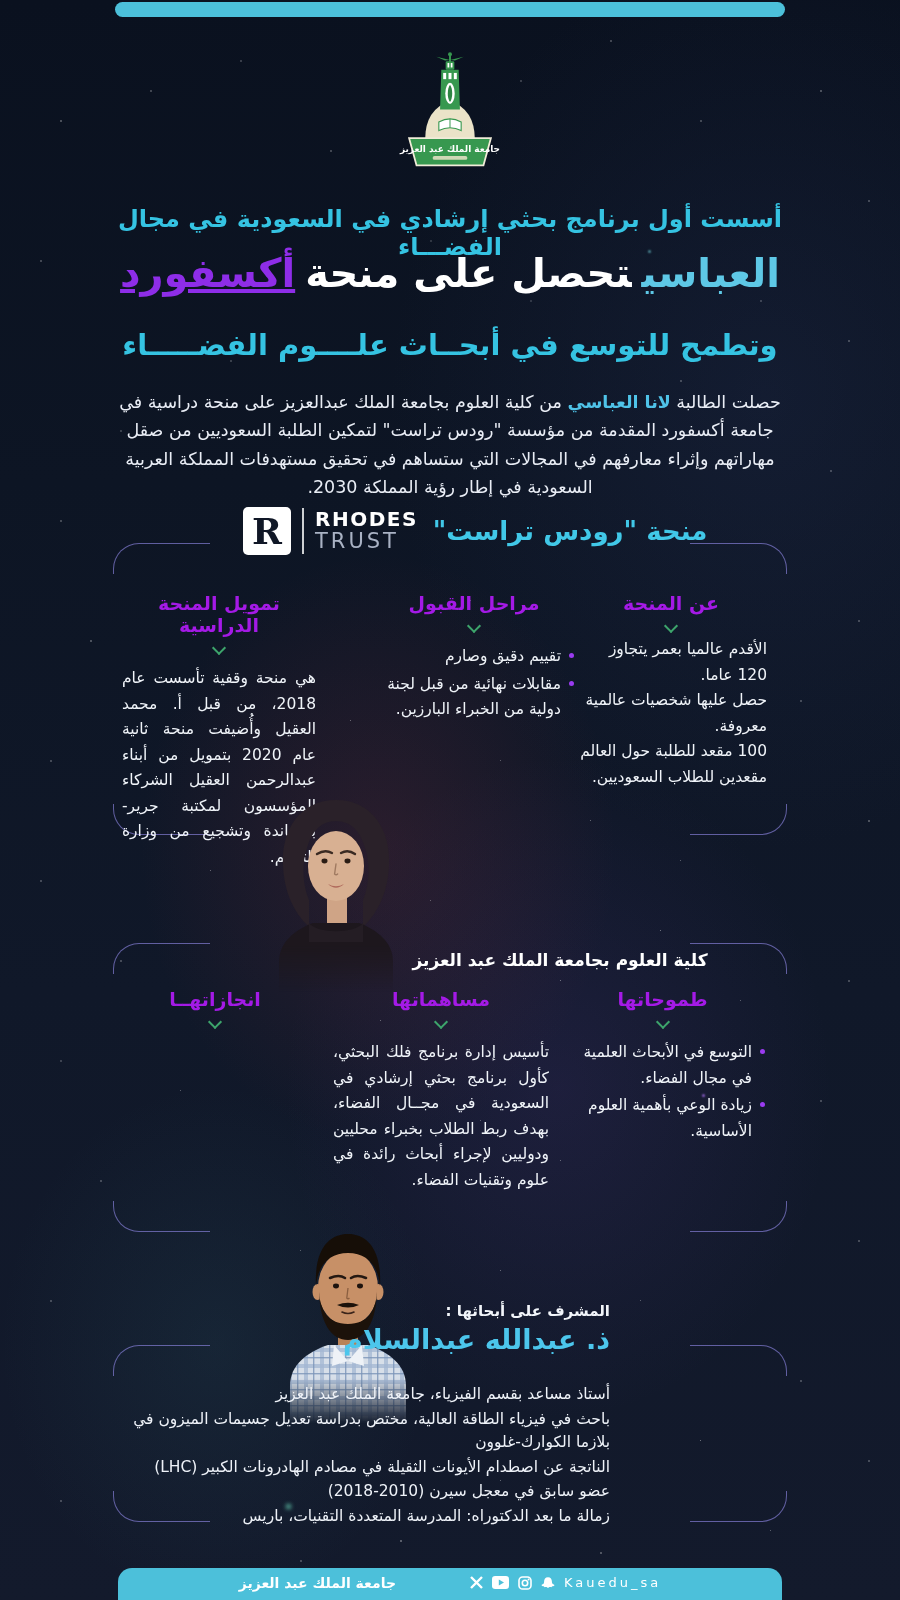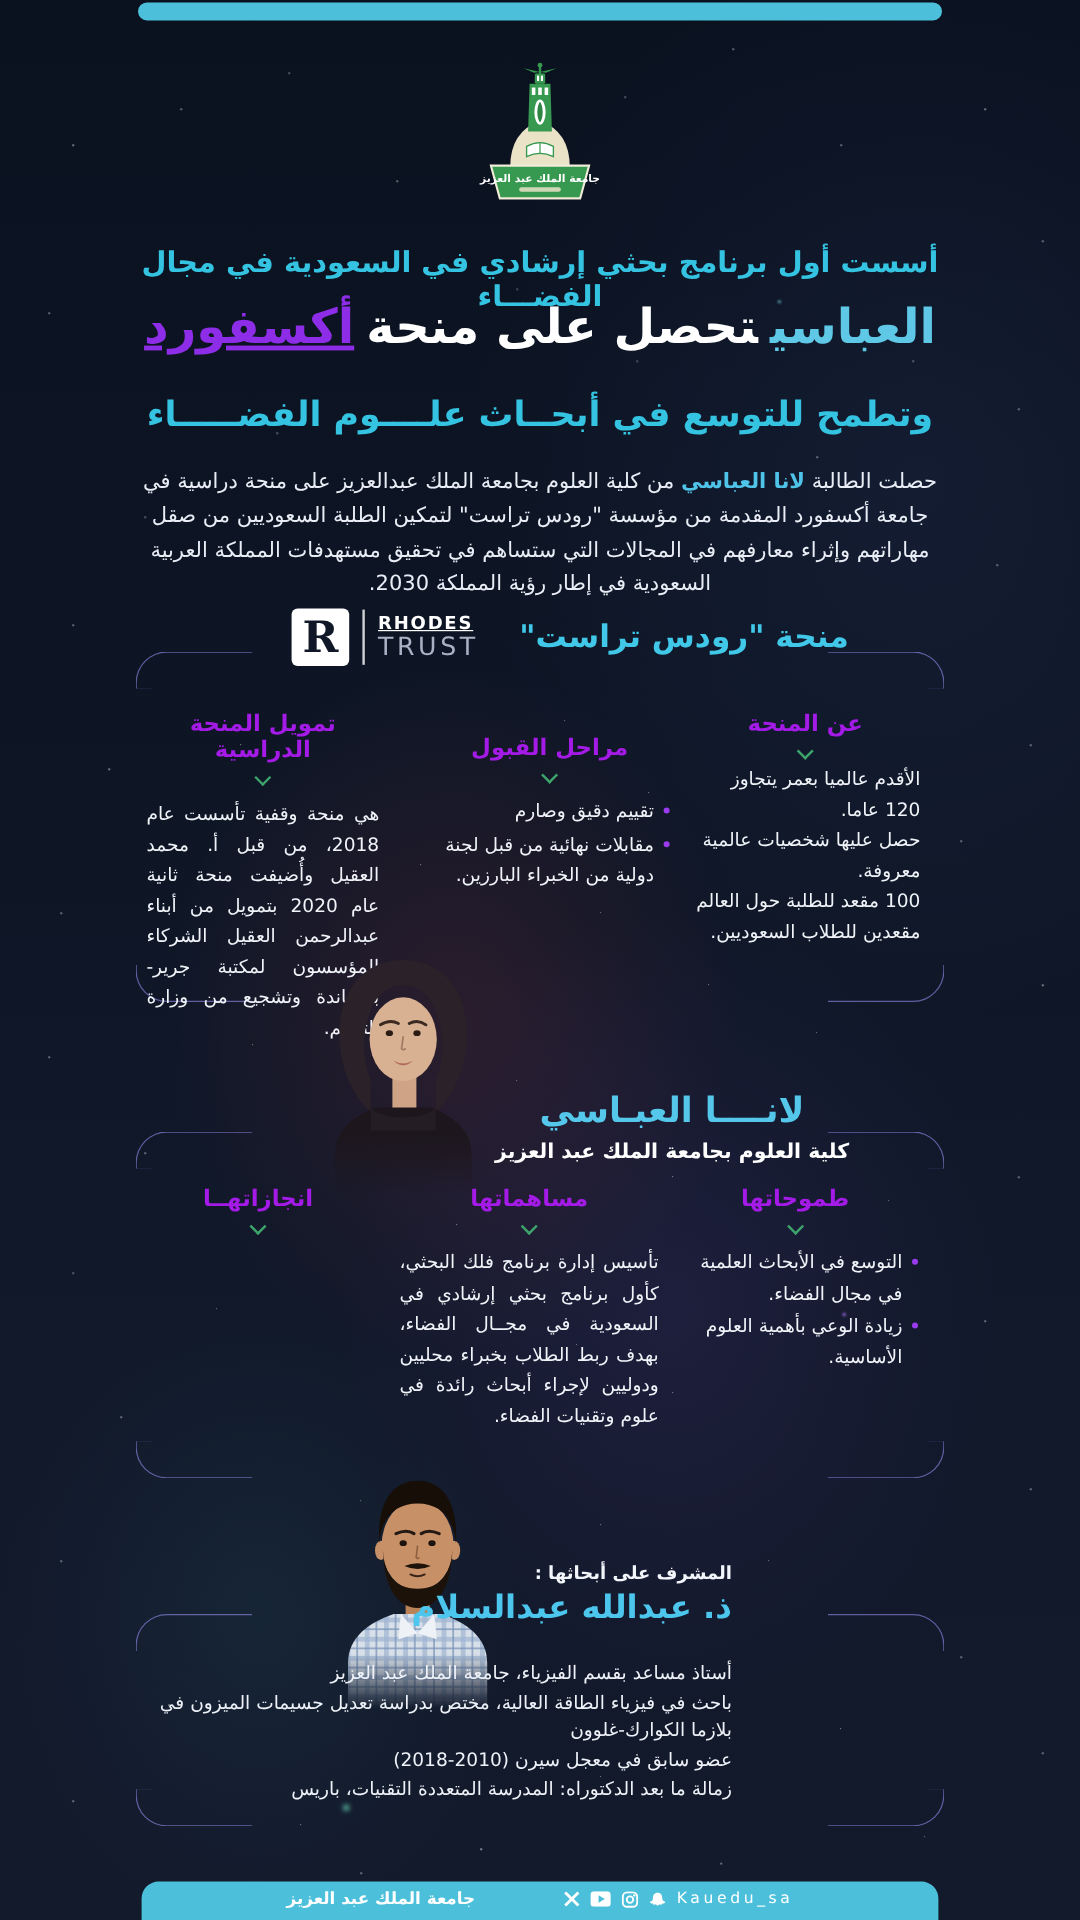--- a/index.html
+++ b/index.html
@@ -71,38 +71,38 @@
   .frame i{position:absolute;width:96px;height:30px;border:0 solid rgba(148,140,236,.62);}
   .frame .tl{left:0;top:0;border-top-width:1.5px;border-left-width:1.5px;border-top-left-radius:26px;}
   .frame .tr{right:0;top:0;border-top-width:1.5px;border-right-width:1.5px;border-top-right-radius:26px;}
   .frame .bl{left:0;bottom:0;border-bottom-width:1.5px;border-left-width:1.5px;border-bottom-left-radius:26px;}
   .frame .br{right:0;bottom:0;border-bottom-width:1.5px;border-right-width:1.5px;border-bottom-right-radius:26px;}
   
   .rhodes-logo{position:absolute;left:243px;top:507px;display:flex;align-items:center;direction:ltr;}
   .rhodes-square{width:48px;height:48px;background:#fff;border-radius:5px;display:flex;align-items:center;justify-content:center;
     font-family:"DejaVu Serif",serif;font-weight:bold;font-size:36px;color:#101726;}
   .rhodes-sep{width:2px;height:46px;background:rgba(255,255,255,.8);margin:0 11px;}
-  .rhodes-word1{font-size:15px;font-weight:bold;color:#fff;letter-spacing:1.5px;line-height:1.1;text-decoration:underline;}
+  .rhodes-word1{font-size:20px;font-weight:bold;color:#fff;letter-spacing:1.5px;line-height:1.1;}
   .rhodes-word2{font-size:21px;font-weight:400;color:#a9b2c4;letter-spacing:3px;line-height:1.1;}
   .rhodes-title{position:absolute;left:430px;top:516px;width:280px;text-align:center;direction:rtl;
     font-size:26px;font-weight:bold;color:#41c8e8;}
   
   .col{position:absolute;direction:rtl;}
   .col-head{font-size:19px;font-weight:bold;color:#a41ae6;text-align:center;}
   .vee{display:block;width:8px;height:8px;border-left:2px solid #3da56c;border-bottom:2px solid #3da56c;
     transform:rotate(-45deg);margin:7px auto 0;}
   .col-body{margin-top:13px;font-size:15.5px;line-height:1.65;color:#f0f4f9;font-weight:500;}
   .col-body.just{text-align:justify;}
   .blist{list-style:none;margin:13px 0 0;padding:0;font-size:15.5px;line-height:1.65;color:#f0f4f9;font-weight:500;text-align:right;}
   .blist li{position:relative;padding-right:13px;margin-bottom:2px;}
   .blist .dot{position:absolute;right:0;top:9px;width:5px;height:5px;border-radius:50%;background:#9a3bf0;}
   .plain{list-style:none;margin:6px 0 0;padding:0;font-size:15.5px;line-height:1.65;color:#f0f4f9;font-weight:500;}
   
   .s1-about{left:575px;top:592px;width:192px;}
-  .s1-stages{left:358px;top:592px;width:200px;margin-top:20px;}
+  .s1-stages{left:374px;top:592px;width:200px;}
   .s1-funding{left:122px;top:592px;width:194px;}
   
   .s2-amb{left:560px;top:988px;width:205px;}
   .s2-contrib{left:333px;top:988px;width:216px;}
   .s2-achv{left:112px;top:988px;width:206px;}
   
   .lana-photo{position:absolute;left:251px;top:792px;width:170px;height:202px;
     -webkit-mask-image:linear-gradient(180deg,#000 76%,transparent 99%);mask-image:linear-gradient(180deg,#000 76%,transparent 99%);}
   .lana-name{position:absolute;left:400px;top:908px;width:320px;text-align:center;direction:rtl;
     font-size:29px;font-weight:bold;color:#54c7ea;}
@@ -212,21 +212,20 @@
     <path d="M90,61 Q97,57 104,62" stroke="#3a2a22" stroke-width="2.4" fill="none" stroke-linecap="round"></path>
     <ellipse cx="73.5" cy="69" rx="3" ry="2.4" fill="#2a1c14"></ellipse>
     <ellipse cx="96.5" cy="69" rx="3" ry="2.4" fill="#2a1c14"></ellipse>
     <path d="M85,72 L83.6,82 Q85,83.5 86.6,82" stroke="rgba(90,55,35,.45)" stroke-width="1.4" fill="none" stroke-linecap="round"></path>
     <path d="M77,92 Q85,96.5 93,92 Q85,99.5 77,92 Z" fill="#b06a5c"></path>
     <path d="M85,8 C121,8 140,38 138,74 C137,97 129,119 112,135 L112,108 C119,92 119,70 114,56 C109,38 99,29 85,29 C71,29 61,38 56,56 C51,70 51,92 58,108 L58,135 C41,119 33,97 32,74 C30,38 49,8 85,8 Z" fill="#2a2129"></path>
     <path d="M28,202 L28,170 C28,150 44,138 62,131 L108,131 C126,138 142,150 142,170 L142,202 Z" fill="#1d171d"></path>
     <path d="M58,131 C66,142 104,142 112,131 L112,150 L58,150 Z" fill="#241d24"></path>
   </svg>
 
-  <div class="lana-name">لانــــا العبـاسي</div>
   <div class="lana-sub">كلية العلوم بجامعة الملك عبد العزيز</div>
 
   <div class="col s2-amb">
     <div class="col-head">طموحاتها</div>
     <span class="vee"></span>
     <ul class="blist">
       <li><span class="dot"></span><span>التوسع في الأبحاث العلمية في مجال الفضاء.</span></li>
       <li><span class="dot"></span><span>زيادة الوعي بأهمية العلوم الأساسية.</span></li>
     </ul>
   </div>
@@ -275,20 +274,21 @@
     <path d="M18,238 L18,198 C18,176 36,164 56,157 L96,157 C116,164 134,176 134,198 L134,238 Z" fill="url(#plaid)"></path>
     <path d="M62,157 L76,173 L60,178 Z" fill="#eef2f7"></path>
     <path d="M90,157 L76,173 L92,178 Z" fill="#eef2f7"></path>
   </svg>
 
   <div class="sup-label">المشرف على أبحاثها :</div>
   <div class="sup-name">ذ. عبدالله عبدالسلام</div>
   <div class="sup-bio">
     <div>أستاذ مساعد بقسم الفيزياء، جامعة الملك عبد العزيز</div>
     <div>باحث في فيزياء الطاقة العالية، مختص بدراسة تعديل جسيمات الميزون في بلازما الكوارك-غلوون</div>
+    <div>الناتجة عن اصطدام الأيونات الثقيلة في مصادم الهادرونات الكبير (LHC)</div>
     <div>عضو سابق في معجل سيرن (2010-2018)</div>
     <div>زمالة ما بعد الدكتوراه: المدرسة المتعددة التقنيات، باريس</div>
   </div>
 
   <div class="footerbar">
     <div class="footer-uni">جامعة الملك عبد العزيز</div>
     <div class="footer-social">
       <svg width="13" height="13" viewBox="0 0 13 13">
           <path d="M1,1 L12,12 M12,1 L1,12" stroke="#fff" stroke-width="2.4"></path>
         </svg>

